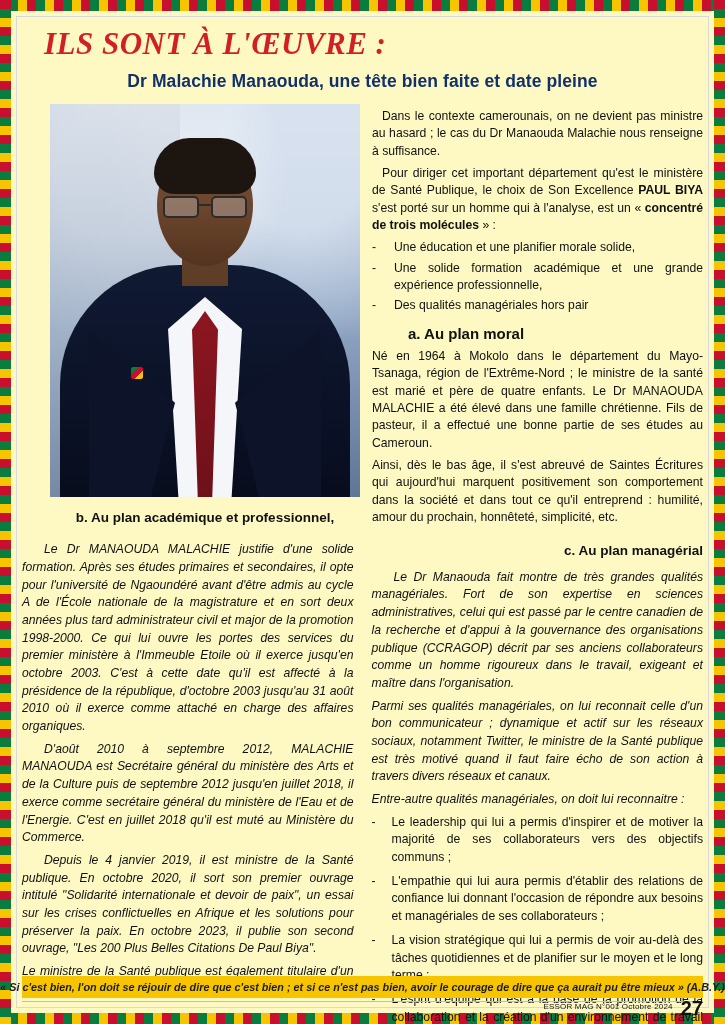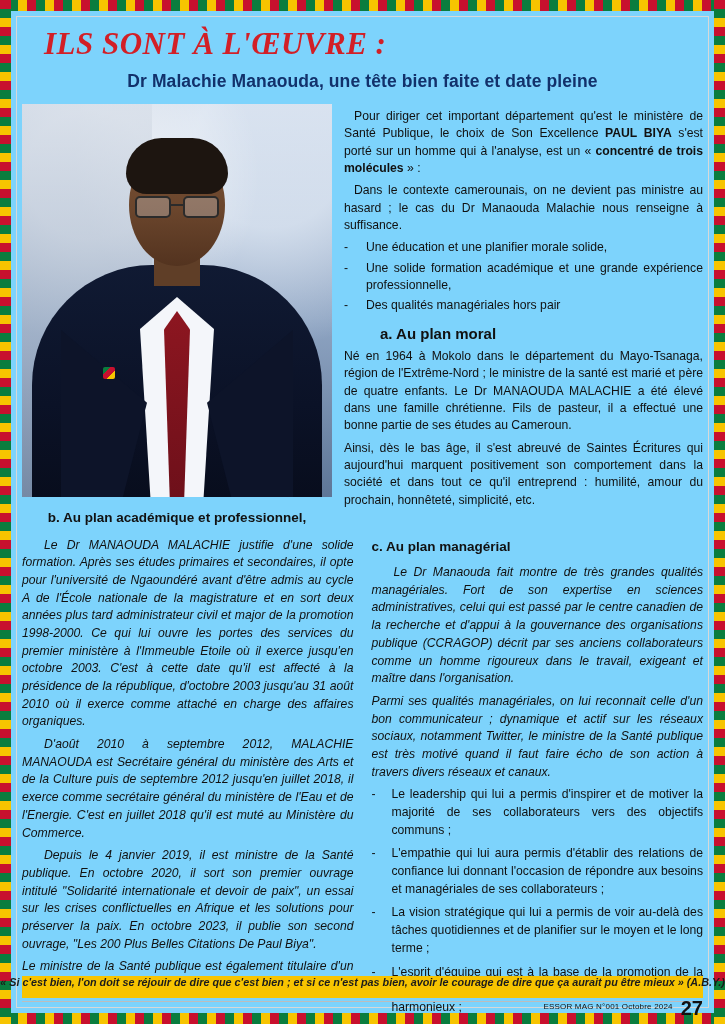--- a/index.html
+++ b/index.html
@@ -12,21 +12,21 @@
     font-family: "Liberation Sans", sans-serif;
     color: #111111;
     position: relative;
     overflow: hidden;
   }
 
   
   .page {
     position: absolute;
     inset: 0;
-    background: #7dd3fc;
+    background: #fef9c3;
   }
   .edge-left, .edge-right {
     position: absolute;
     top: 0; bottom: 0;
     width: 11px;
     background: repeating-linear-gradient(
       180deg,
       #c8102e 0px, #c8102e 9px,
       #0a7d3e 9px, #0a7d3e 18px,
       #f7c400 18px, #f7c400 27px
@@ -82,20 +82,21 @@
 
   
   .top-row {
     display: flex;
     margin-top: 12px;
     gap: 12px;
   }
   .photo-wrap {
     width: 310px;
     flex: 0 0 310px;
+    margin-left: 28px;
   }
   .photo {
     width: 100%;
     height: 393px;
     position: relative;
     overflow: hidden;
     background: linear-gradient(165deg,#c9d4e4 0%, #9fb2cb 38%, #7d93b4 70%, #6c84a8 100%);
   }
   
   .ph-bg-blur {
@@ -215,21 +216,21 @@
 
   .sec-title {
     font-weight: bold;
     font-size: 15px;
     margin: 8px 0 4px 0;
     padding-left: 36px;
   }
   .sec-title-c {
     font-weight: bold;
     font-size: 13.5px;
-    text-align: left;
+    text-align: right;
     margin: 0 0 8px 0;
   }
 
   
   .cols {
     display: flex;
     margin-top: 10px;
     gap: 18px;
     align-items: flex-start;
   }
@@ -246,21 +247,21 @@
   .col .dash-item .dash { width: 20px; flex: 0 0 20px; }
 
   
   .footer-band {
     position: absolute;
     left: 22px; right: 22px;
     bottom: 26px;
     height: 22px;
     background: #f7c400;
     display: flex;
-    align-items: flex-start;
+    align-items: center;
     justify-content: center;
   }
   .footer-band .quote {
     font-size: 10.8px;
     font-style: italic;
     font-weight: bold;
     color: #1b1b1b;
     white-space: nowrap;
   }
   .footer-meta {
@@ -321,22 +322,22 @@
           <div class="ph-head"></div>
           <div class="ph-hair"></div>
           <div class="ph-glass-l"></div>
           <div class="ph-glass-r"></div>
           <div class="ph-glass-bridge"></div>
         </div>
         <div class="caption">b. Au plan académique et professionnel,</div>
       </div>
 
       <div class="intro-col">
+        <p>Dans le contexte camerounais, on ne devient pas ministre au hasard ; le cas du Dr Manaouda Malachie nous renseigne à suffisance.</p>
         <p><span>Pour diriger cet important département qu'est le ministère de Santé Publique, le choix de Son Excellence </span><span class="bold">PAUL BIYA</span><span> s'est porté sur un homme qui à l'analyse, est un « </span><span class="bold">concentré de trois molécules</span><span> » :</span></p>
-        <p>Dans le contexte camerounais, on ne devient pas ministre au hasard ; le cas du Dr Manaouda Malachie nous renseigne à suffisance.</p>
 
         <div class="dash-list">
           <div class="dash-item">
             <span class="dash">-</span>
             <span class="txt">Une éducation et une planifier morale solide,</span>
           </div>
           <div class="dash-item">
             <span class="dash">-</span>
             <span class="txt">Une solide formation académique et une grande expérience professionnelle,</span>
           </div>
@@ -358,20 +359,21 @@
         <p>Le Dr MANAOUDA MALACHIE justifie d'une solide formation. Après ses études primaires et secondaires, il opte pour l'université de Ngaoundéré avant d'être admis au cycle A de l'École nationale de la magistrature et en sort deux années plus tard administrateur civil et major de la promotion 1998-2000. Ce qui lui ouvre les portes des services du premier ministère à l'Immeuble Etoile où il exerce jusqu'en octobre 2003. C'est à cette date qu'il est affecté à la présidence de la république, d'octobre 2003 jusqu'au 31 août 2010 où il exerce comme attaché en charge des affaires organiques.</p>
         <p>D'août 2010 à septembre 2012, MALACHIE MANAOUDA est Secrétaire général du ministère des Arts et de la Culture puis de septembre 2012 jusqu'en juillet 2018, il exerce comme secrétaire général du ministère de l'Eau et de l'Energie. C'est en juillet 2018 qu'il est muté au Ministère du Commerce.</p>
         <p>Depuis le 4 janvier 2019, il est ministre de la Santé publique. En octobre 2020, il sort son premier ouvrage intitulé "Solidarité internationale et devoir de paix", un essai sur les crises conflictuelles en Afrique et les solutions pour préserver la paix. En octobre 2023, il publie son second ouvrage, "Les 200 Plus Belles Citations De Paul Biya".</p>
         <p class="noind">Le ministre de la Santé publique est également titulaire d'un Phd en sciences politiques option Relations internationales.</p>
       </div>
 
       <div class="col">
         <div class="sec-title-c">c. Au plan managérial</div>
         <p>Le Dr Manaouda fait montre de très grandes qualités managériales. Fort de son expertise en sciences administratives, celui qui est passé par le centre canadien de la recherche et d'appui à la gouvernance des organisations publique (CCRAGOP) décrit par ses anciens collaborateurs comme un homme rigoureux dans le travail, exigeant et maître dans l'organisation.</p>
         <p class="noind">Parmi ses qualités managériales, on lui reconnait celle d'un bon communicateur ; dynamique et actif sur les réseaux sociaux, notamment Twitter, le ministre de la Santé publique est très motivé quand il faut faire écho de son action à travers divers réseaux et canaux.</p>
+        <p class="noind">Entre-autre qualités managériales, on doit lui reconnaitre :</p>
 
         <div class="bullets">
           <div class="dash-item">
             <span class="dash">-</span>
             <span class="txt">Le leadership qui lui a permis d'inspirer et de motiver la majorité de ses collaborateurs vers des objectifs communs ;</span>
           </div>
           <div class="dash-item">
             <span class="dash">-</span>
             <span class="txt">L'empathie qui lui aura permis d'établir des relations de confiance lui donnant l'occasion de répondre aux besoins et managériales de ses collaborateurs ;</span>
           </div>

